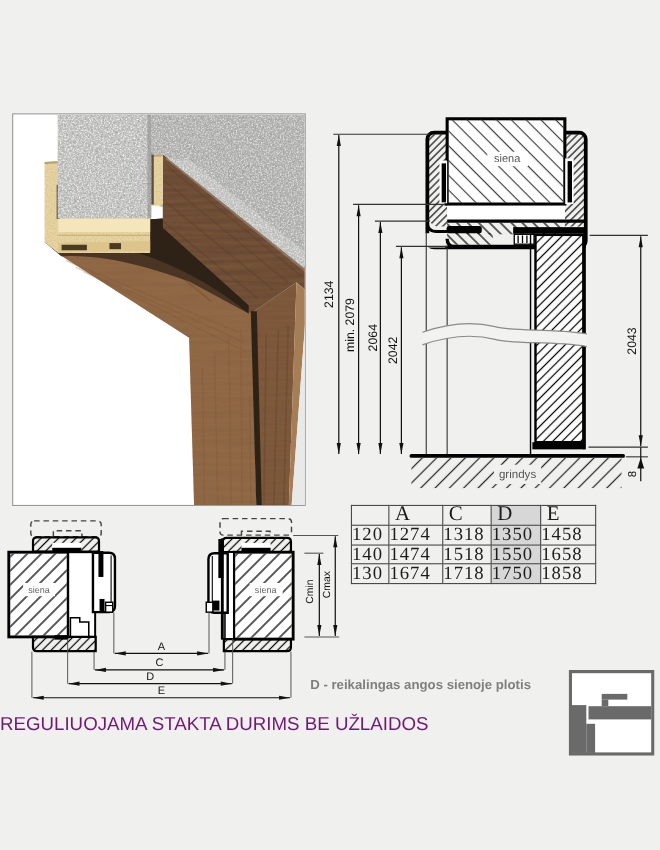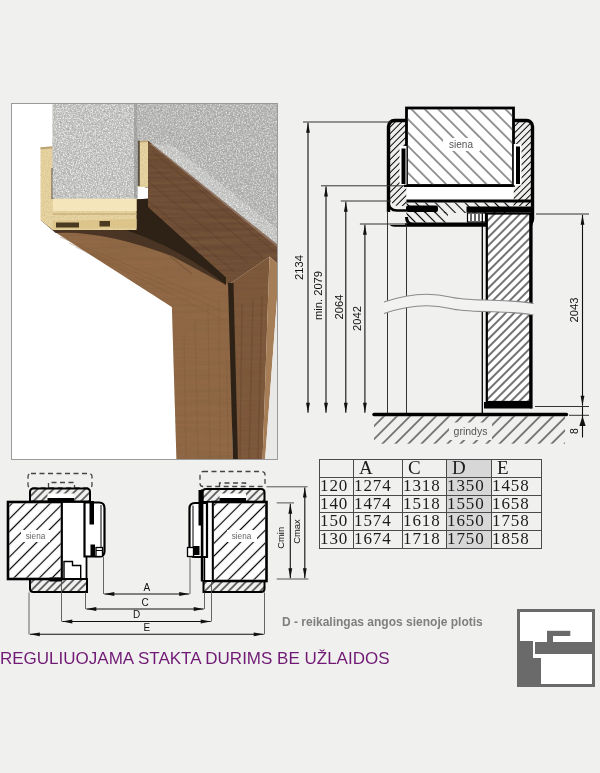--- a/index.html
+++ b/index.html
@@ -314,27 +314,20 @@
         <td>1458</td>
       </tr>
   <tr>
         <td>140</td>
         <td>1474</td>
         <td>1518</td>
         <td class="d">1550</td>
         <td>1658</td>
       </tr>
   <tr>
-        <td>150</td>
-        <td>1574</td>
-        <td>1618</td>
-        <td class="d">1650</td>
-        <td>1758</td>
-      </tr>
-  <tr>
         <td>130</td>
         <td>1674</td>
         <td>1718</td>
         <td class="d">1750</td>
         <td>1858</td>
       </tr>
 </tbody>
   </table>
 
 <div id="dtext">D - reikalingas angos sienoje plotis</div>

